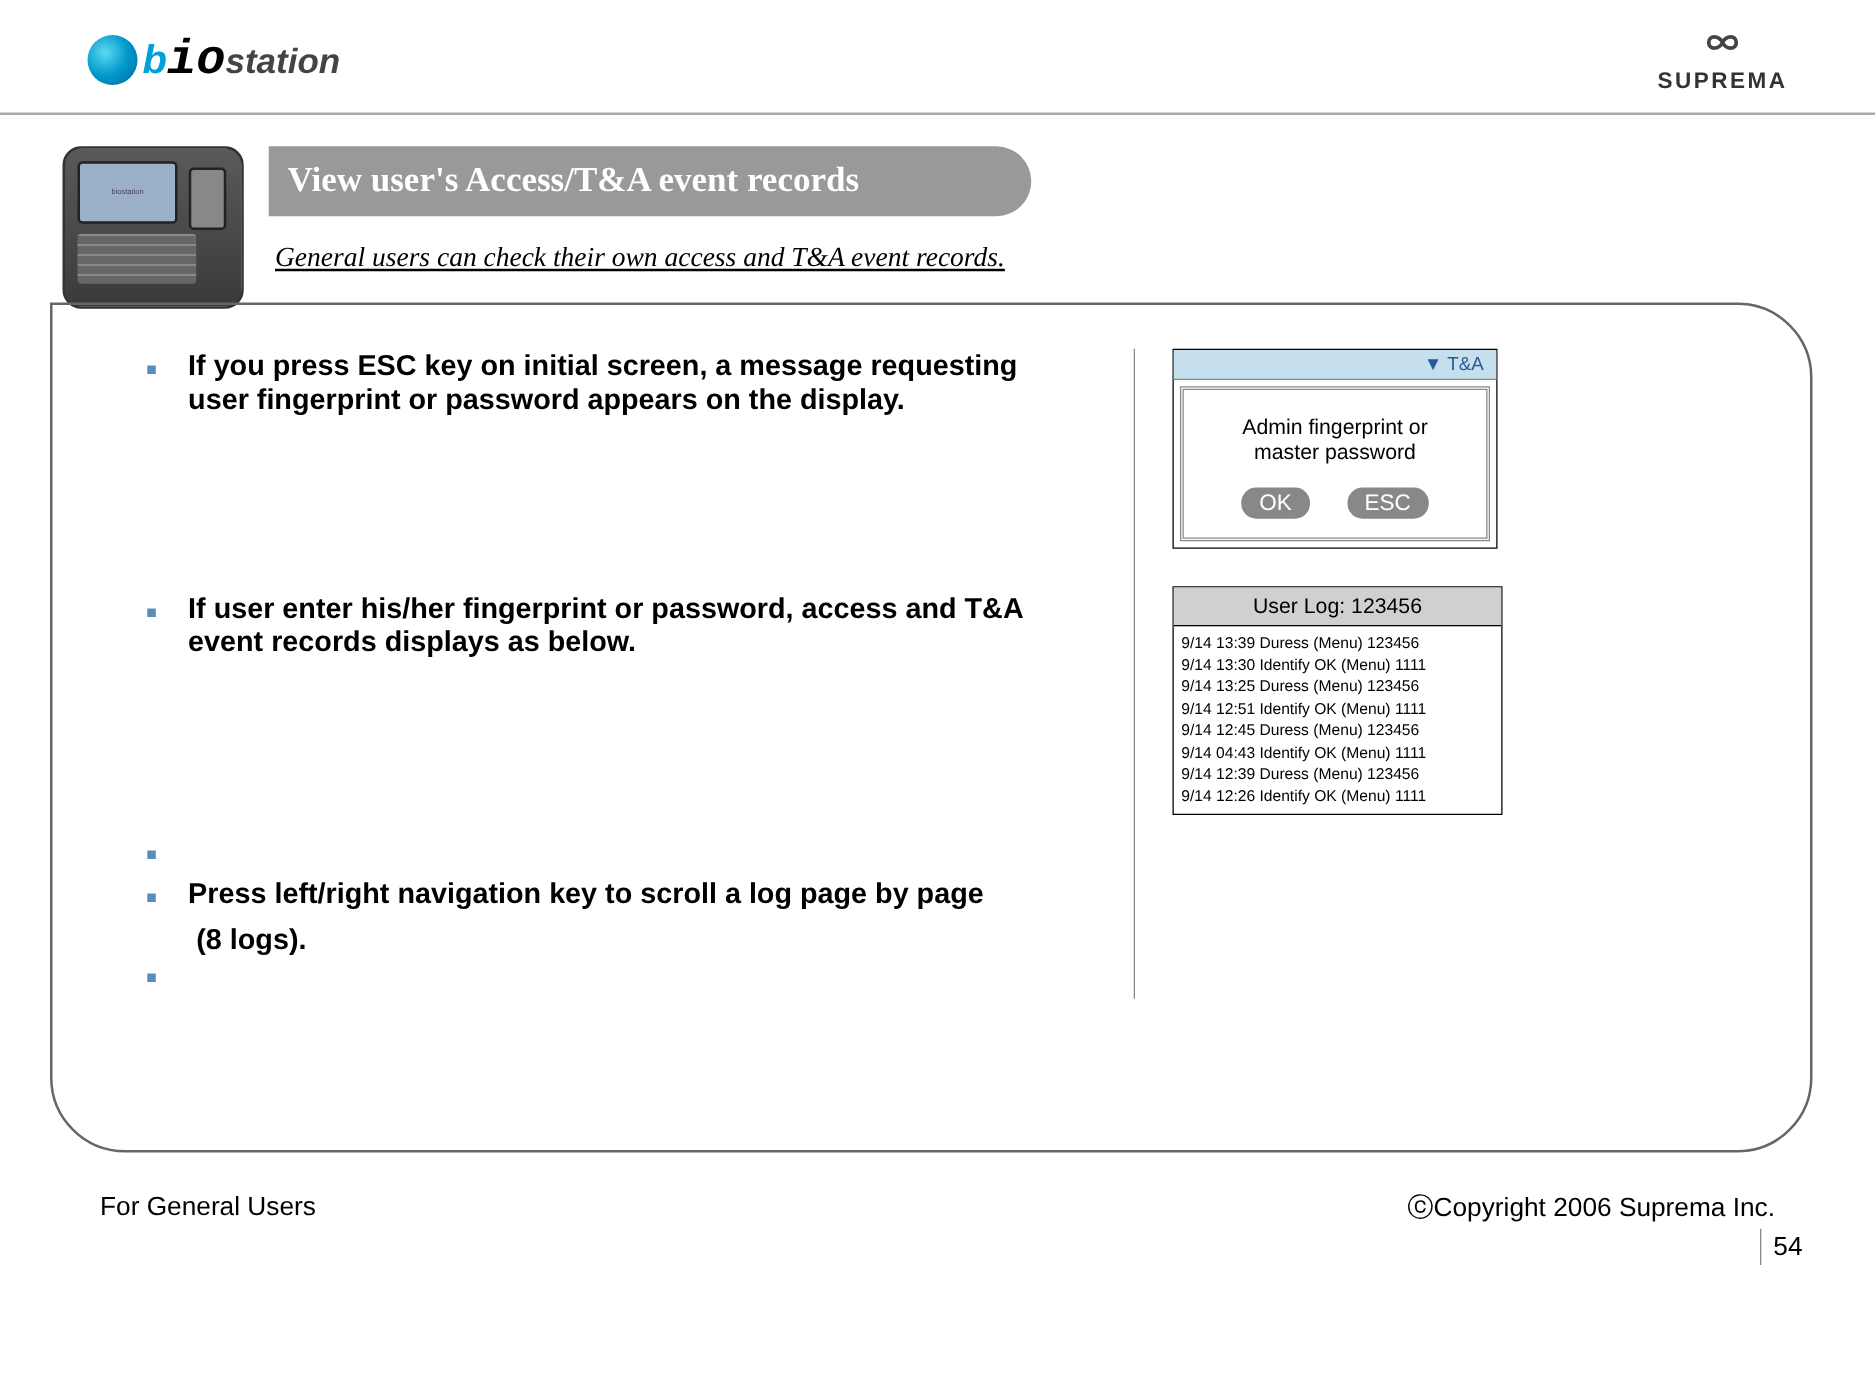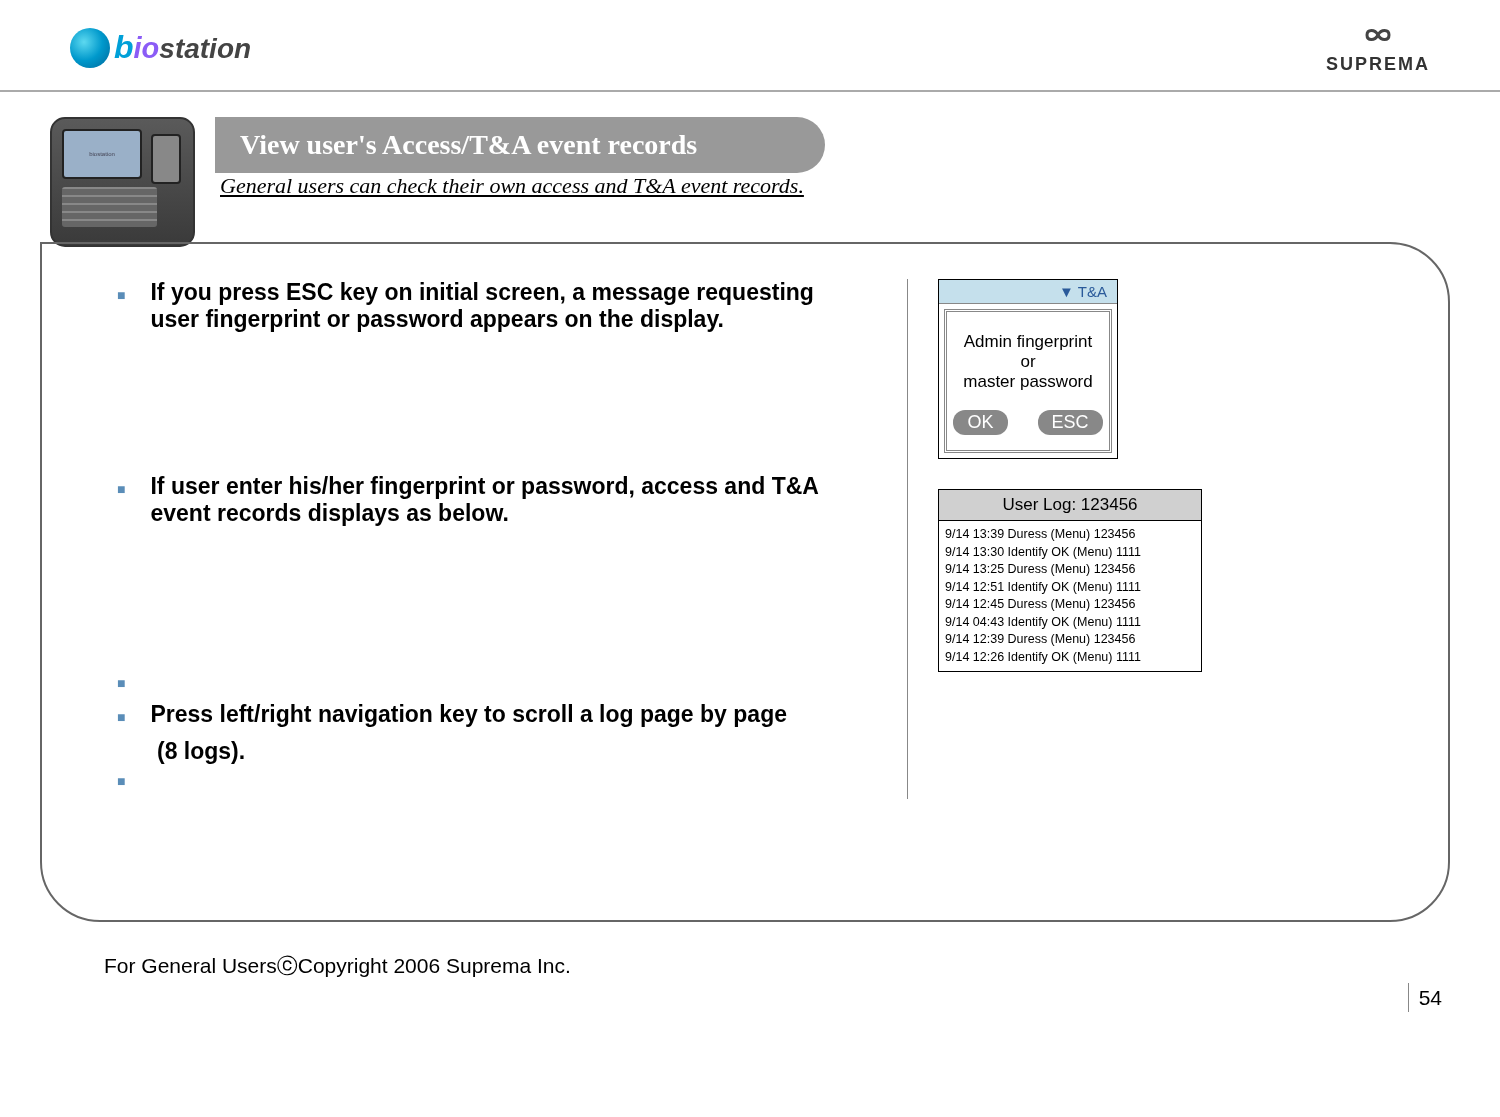--- a/index.html
+++ b/index.html
@@ -27,21 +27,21 @@
       gap: 4px;
     }
     .biostation-logo .swirl {
       width: 40px;
       height: 40px;
       border-radius: 50%;
       background: radial-gradient(circle at 35% 35%, #5dd9f0 0%, #0099cc 50%, #006699 100%);
       position: relative;
     }
     .biostation-logo .b { color: #00a0d8; font-size: 32px; }
-    .biostation-logo .io { color: #8b5cf6; font-size: 29px; }
+    .biostation-logo .io { color: #000000; font-size: 39px; font-family: Liberation Mono, monospace; }
     .suprema-logo {
       text-align: center;
     }
     .suprema-logo .infinity {
       font-size: 30px;
       color: #444;
     }
     .suprema-logo .text {
       font-size: 18px;
       font-weight: bold;
@@ -91,22 +91,23 @@
       height: 40px;
       background: repeating-linear-gradient(0deg, #666 0px, #666 6px, #888 6px, #888 8px);
       border-radius: 3px;
     }
     .title-bar {
       background: #999;
       color: white;
       font-size: 28px;
       font-weight: bold;
       font-family: 'Times New Roman', serif;
-      padding: 12px 60px 12px 25px;
+      padding: 12px 60px 12px 15px;
       border-radius: 0 30px 30px 0;
+      margin-bottom: 20px;
       width: 610px;
     }
     .subtitle {
       font-style: italic;
       text-decoration: underline;
       font-family: 'Times New Roman', serif;
       font-size: 22px;
       margin-left: 5px;
     }
     .content-box {
@@ -142,21 +143,21 @@
     }
     .bullet-item .marker {
       color: #5a8db8;
       font-size: 14px;
       margin-top: 8px;
       flex-shrink: 0;
     }
     .section-gap { height: 130px; }
     .device-screen {
       border: 1px solid #000;
-      width: 180px;
+      width: 260px;
       margin-bottom: 30px;
     }
     .device-screen-header {
       background: #c5e0ec;
       text-align: right;
       padding: 3px 10px;
       font-size: 15px;
       color: #2a5a9a;
       border-bottom: 1px solid #888;
     }
@@ -196,22 +197,23 @@
       font-size: 17px;
       border-bottom: 1px solid #000;
     }
     .log-body {
       padding: 5px 6px;
       font-size: 12.5px;
       line-height: 1.4;
     }
     .footer {
       display: flex;
+      justify-content: space-between;
       align-items: center;
-      padding: 0 104px;
+      padding: 0 80px;
       margin-top: 30px;
       font-size: 21px;
     }
     .page-num {
       position: absolute;
       right: 58px;
       bottom: 105px;
       border-left: 1px solid #888;
       padding: 3px 0 2px 10px;
       font-size: 21px;

